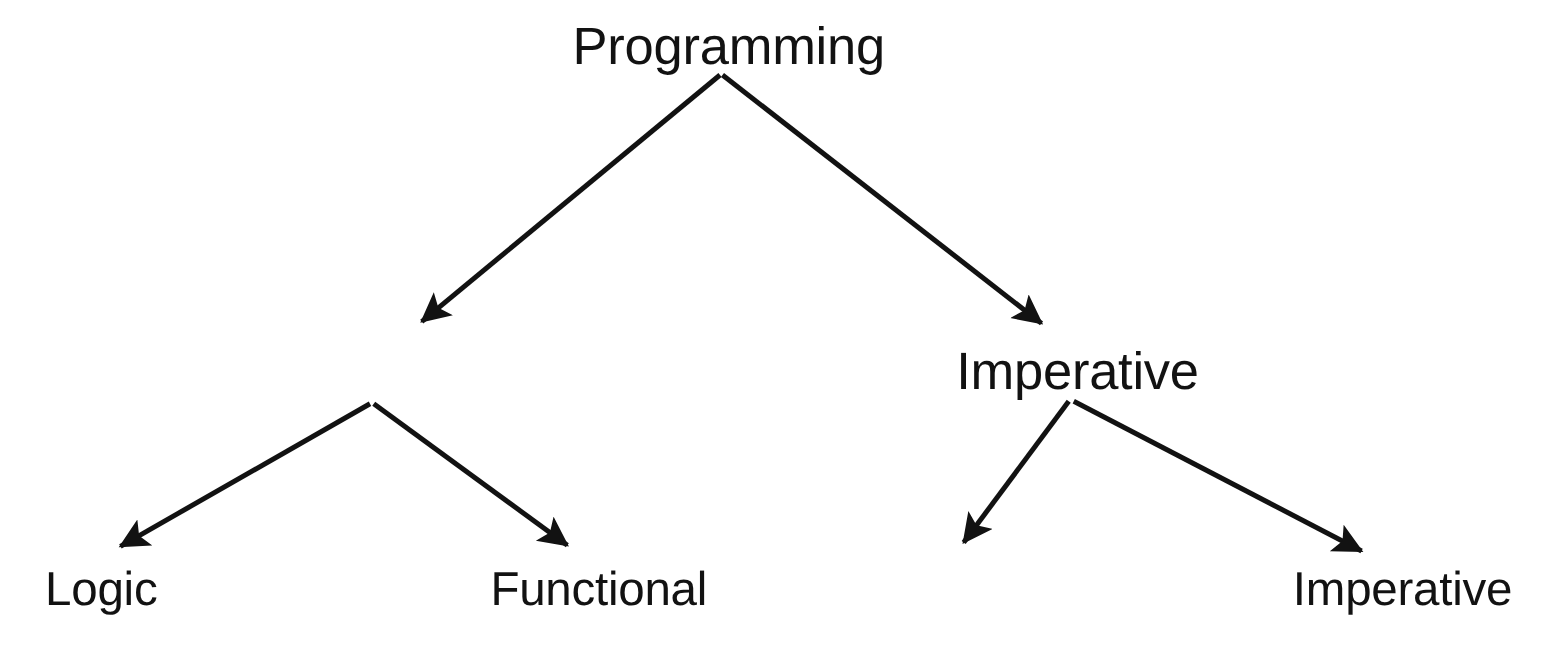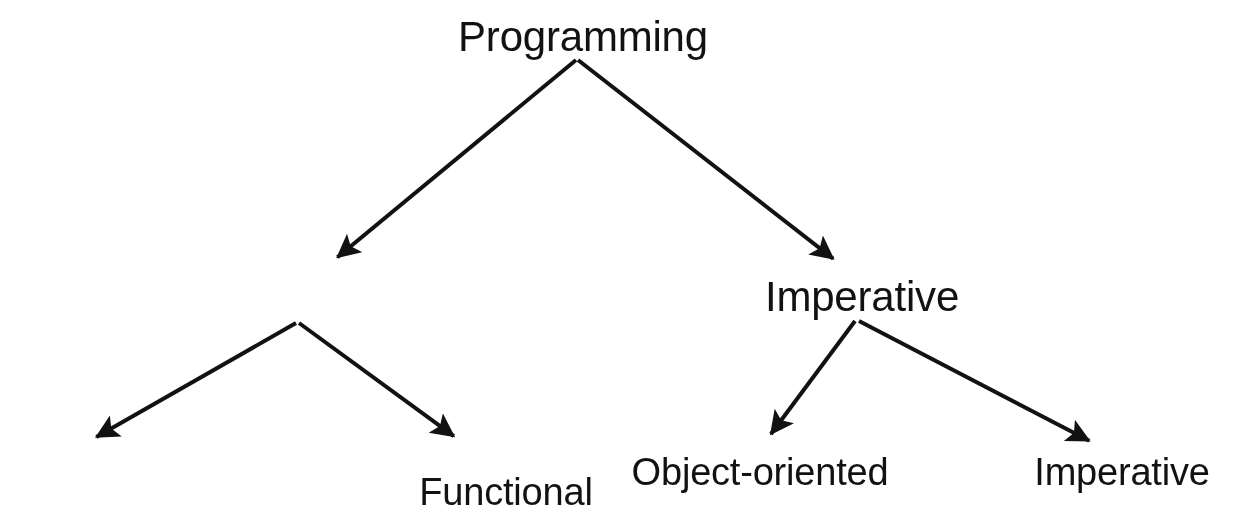--- a/index.html
+++ b/index.html
@@ -60,20 +60,20 @@
         <line x1="855" y1="321" x2="770.9402153864041" y2="433.9553355745195" marker-end="url(#arrowhead)"></line>
         <line x1="859" y1="321" x2="1089.256835510283" y2="440.77069266462297" marker-end="url(#arrowhead)"></line>
       </g>
   </svg>
 
   <div class="node-label level-0" style="left:583px; top:16px;">Programming</div>
 
 
   <div class="node-label level-1" style="left:862px; top:276px;">Imperative</div>
 
+  <div class="node-label level-2" style="left:81px; top:453px;">Logic</div>
 
-  <div class="node-label level-2" style="left:506px; top:453px;margin-top:20px;">Functional</div>
+  <div class="node-label level-2" style="left:479px; top:453px;">Functional</div>
 
-  <div class="node-label level-2" style="left:760px; top:453px;">Object-oriented</div>
 
   <div class="node-label level-2" style="left:1122px; top:453px;">Imperative</div>
 
 </div>
 
 </body></html>

